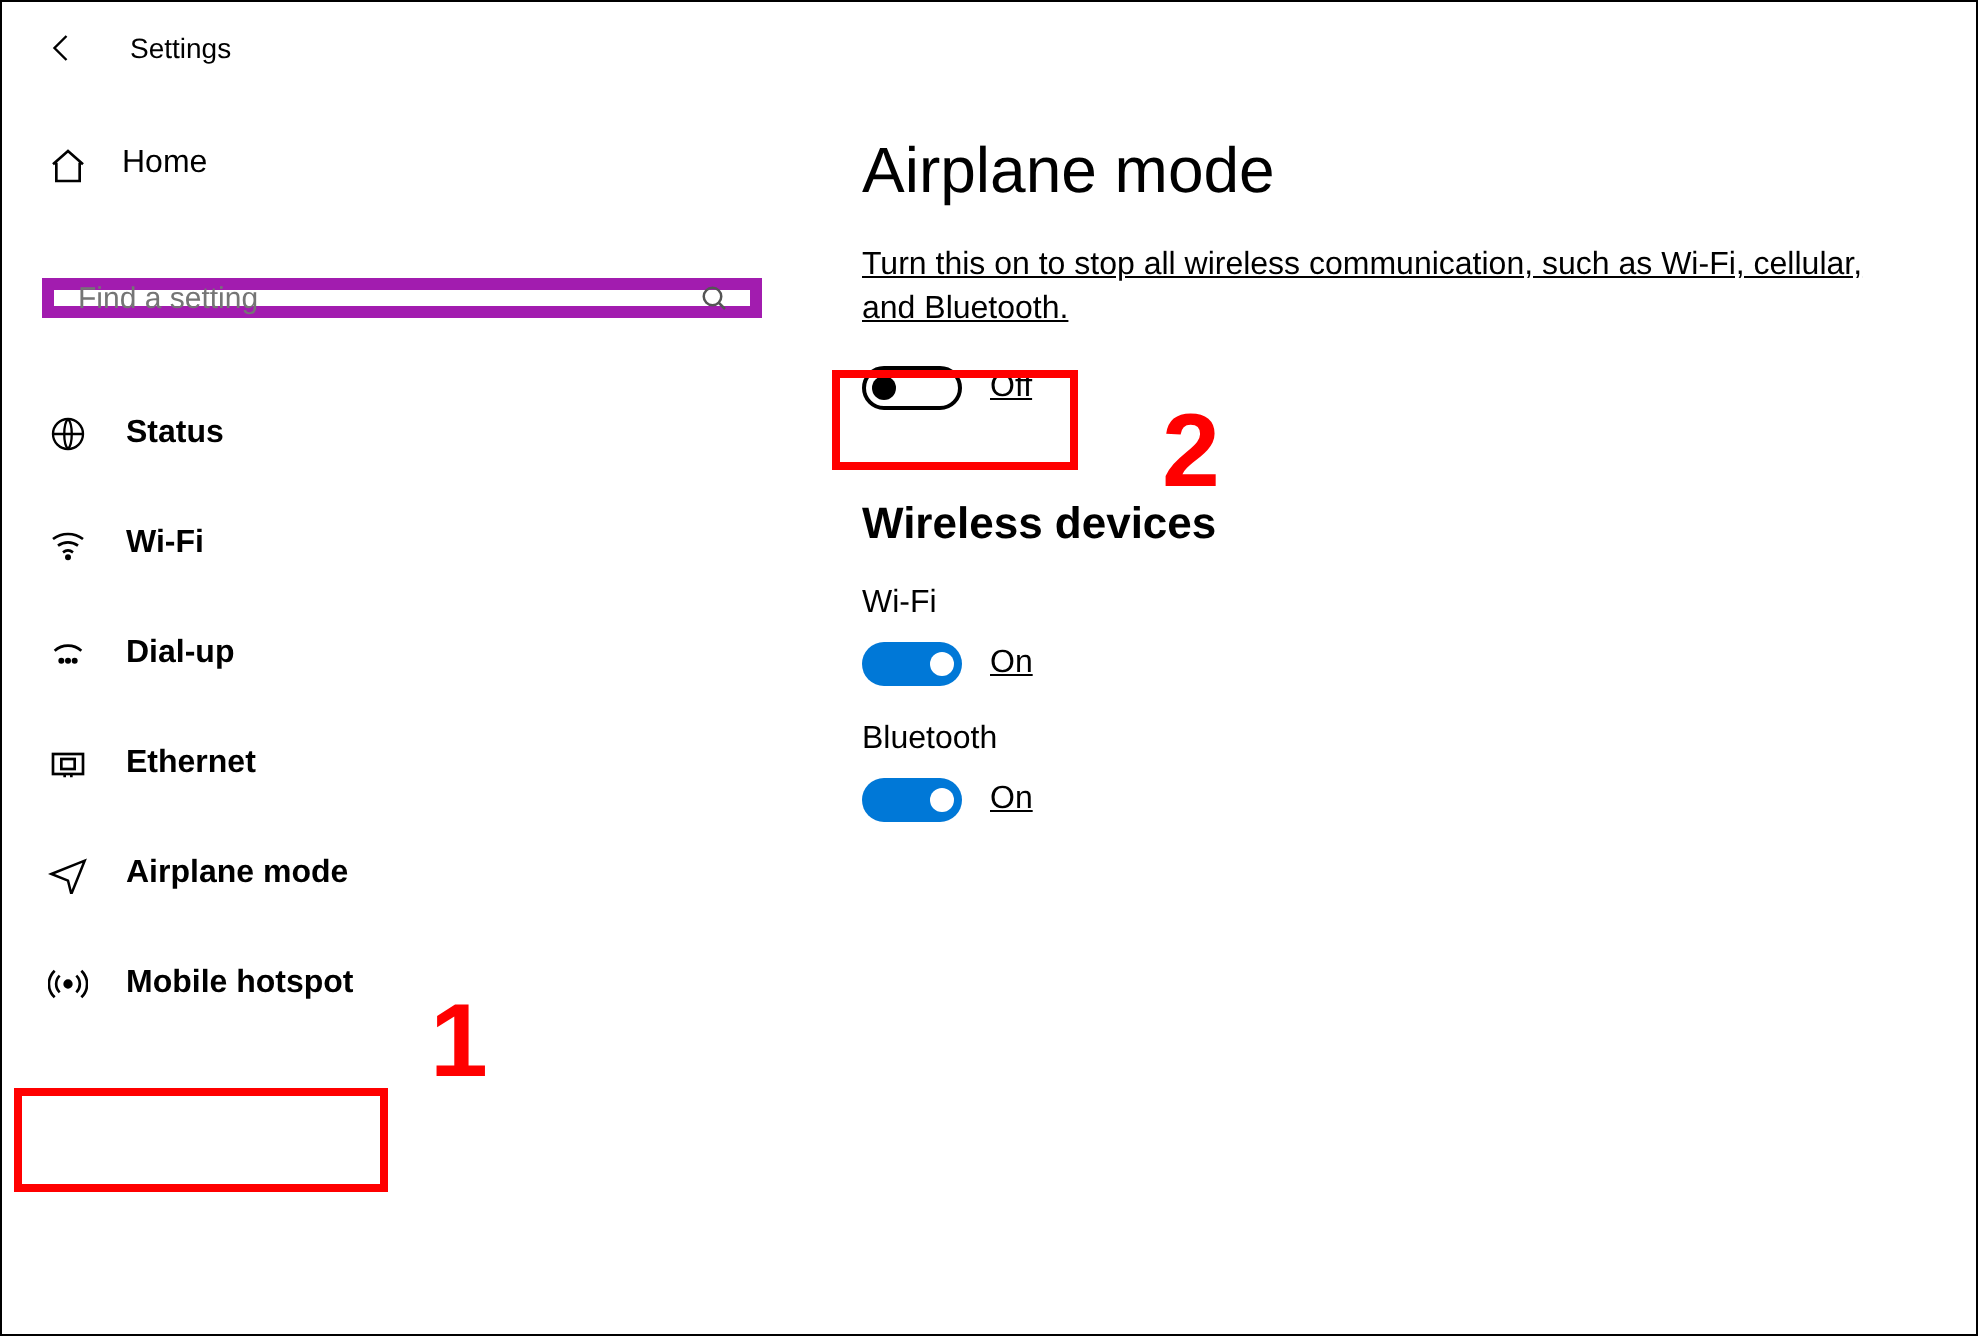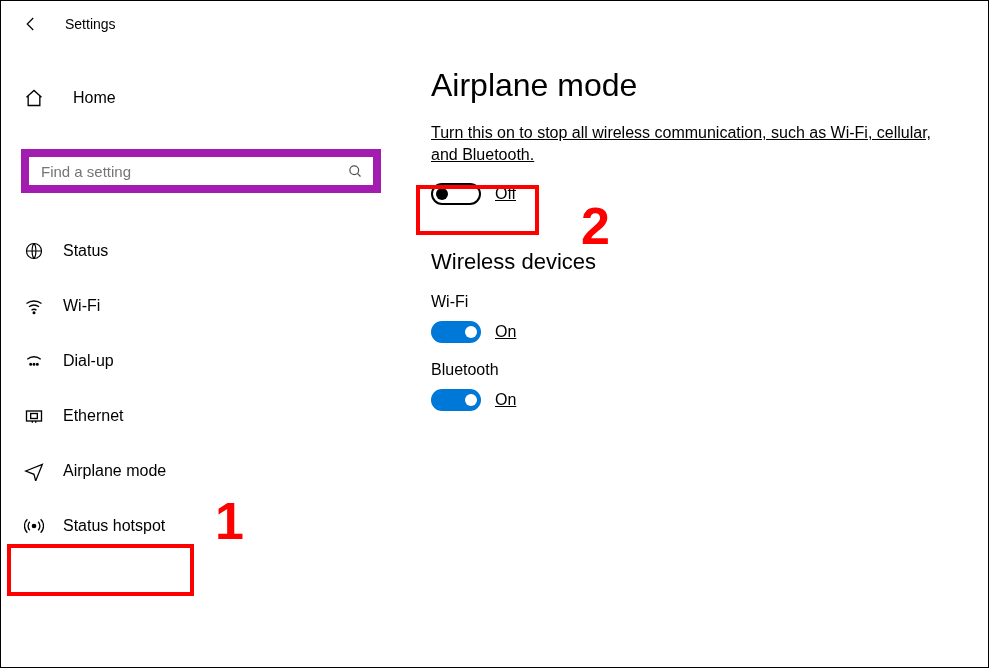--- a/index.html
+++ b/index.html
@@ -27,53 +27,53 @@
   .back-btn {
     width: 40px; height: 40px;
     display:flex; align-items:center; justify-content:center;
     font-size: 18px;
   }
   .app-title { font-size: 14px; margin-left: 14px; }
 
   .nav-body { padding: 0 20px 0 20px; }
 
   .home-row {
-    display:flex; align-items:center;
+    display:flex; 
     height: 50px;
     margin-top: 26px;
-    gap: 28px;
+    gap: 16px;
     padding-left: 2px;
   }
   .home-row .icon { width:22px; display:flex; justify-content:center; }
   .home-row .label { font-size: 16px; }
 
   .search-box {
-    margin-top: 26px;
-    height: 44px;
-    border: 8px solid #a21caf;
+    margin-top: 16px;
+    height: 20px;
+    border: 6px solid #a21caf;
     display:flex; align-items:center;
     padding: 0 10px;
     justify-content: space-between;
   }
   .search-box input {
     border:none; outline:none;
     font-size: 15px;
     color:#666;
     width: 300px;
     background: transparent;
   }
   .search-icon { color:#555; font-size:15px; }
 
   .category-title {
     margin-top: 34px;
     font-weight: 600;
     font-size: 17px;
   }
 
-  .nav-list { margin-top: 30px; }
+  .nav-list { margin-top: 30px; font-weight: bold; }
   .nav-item {
     display:flex; align-items:center;
     height: 55px;
     gap: 18px;
     padding-left: 2px;
     font-size: 16px;
   }
   .nav-item .icon { width:22px; display:flex; justify-content:center; }
   .nav-item.active { background: rgba(0,0,0,0); }
 
@@ -98,21 +98,21 @@
   .toggle.on {
     background:#0078d7;
   }
   .toggle.on .knob {
     width: 12px; height:12px; border-radius:50%;
     background:#fff;
     position:absolute; right:4px; top:5px;
   }
   .toggle-label { font-size:16px; }
 
-  .section-title { font-size: 22px; font-weight: 400; margin-top: 44px; }
+  .section-title { font-size: 22px; font-weight: 700; margin-top: 44px; }
   .device-block { margin-top: 18px; }
   .device-name  { font-size:16px; margin-bottom: 10px; }
 
   
   .annot-box {
     position:absolute;
     border: 4px solid #ff0000;
     pointer-events:none;
   }
   .annot-label {
@@ -209,21 +209,21 @@
           </span>
           <span>Airplane mode</span>
         </div>
         <div class="nav-item">
           <span class="icon">
             <svg width="20" height="20" viewBox="0 0 24 24" fill="none" stroke="#000" stroke-width="1.6">
                 <circle cx="12" cy="12" r="2" fill="#000"></circle>
                 <path d="M7 7a7 7 0 0 0 0 10M17 7a7 7 0 0 1 0 10M4 4a11 11 0 0 0 0 16M20 4a11 11 0 0 1 0 16"></path>
               </svg>
           </span>
-          <span>Status hotspot</span>
+          <span>Mobile hotspot</span>
         </div>
       </div>
     </div>
   </div>
 
   <div class="main">
     <div class="page-title">Airplane mode</div>
     <div class="page-desc">Turn this on to stop all wireless communication, such as Wi-Fi, cellular, and Bluetooth.</div>
 
     <div class="toggle-row">

